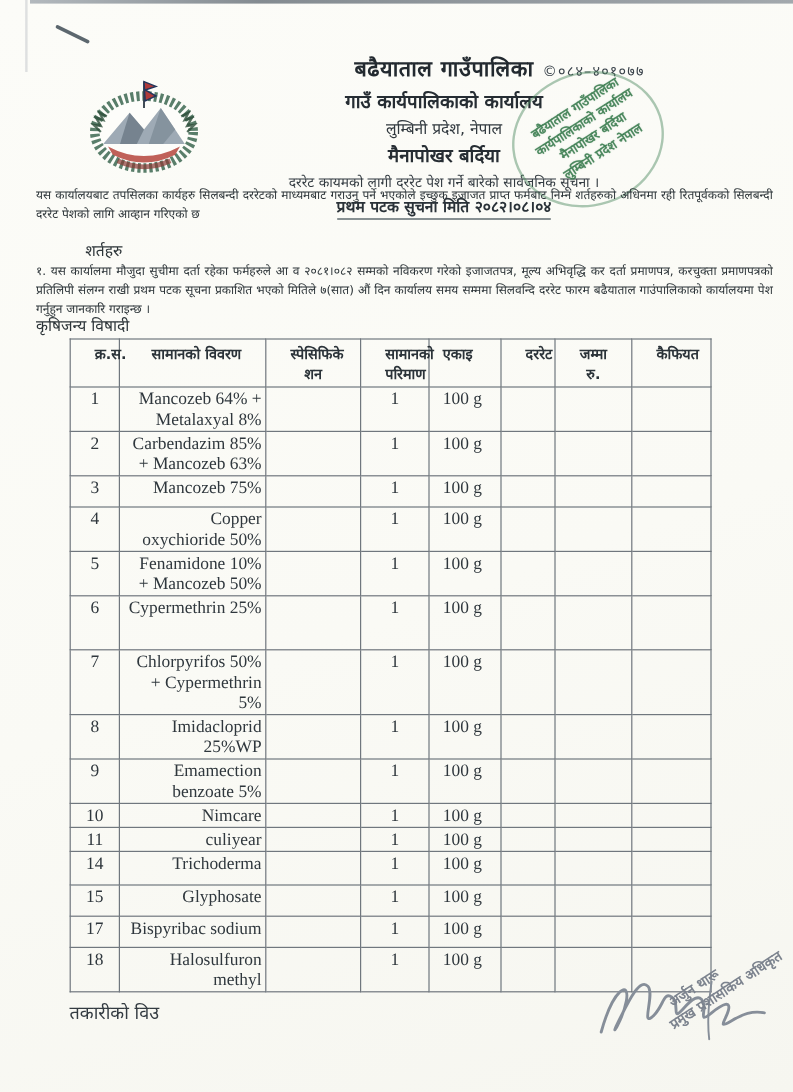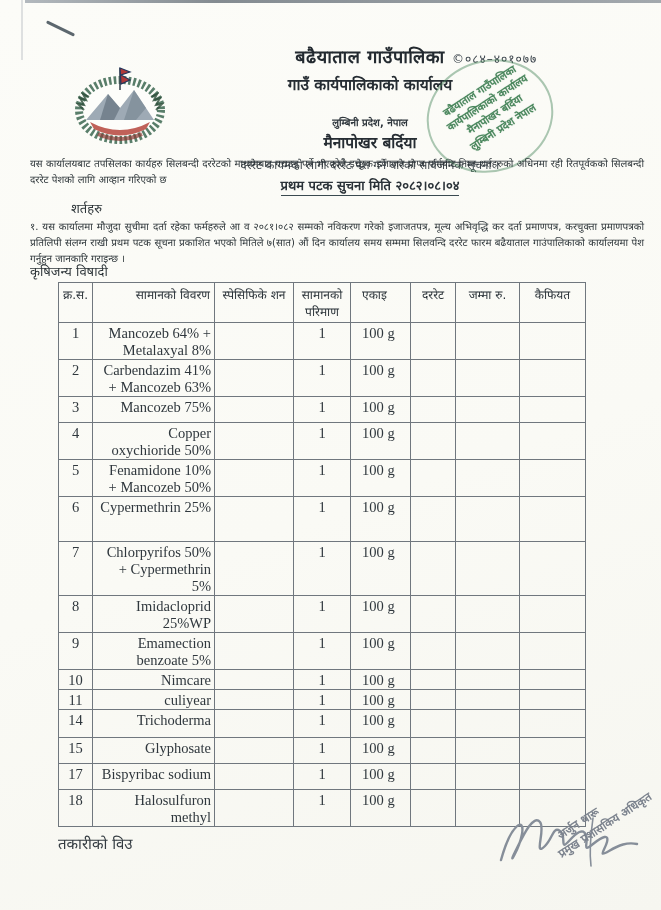--- a/index.html
+++ b/index.html
@@ -18,21 +18,21 @@
   .artifact-leftedge { position:absolute; left:21px; top:0; width:2px; height:60px;
     background:#c9cdd0; opacity:.6; }
 
   
   #emblem { position:absolute; left:64px; top:62px; }
 
   
   #header-block { position:absolute; left:160px; top:44px; width:420px; text-align:center; }
   .h-muni   { font-size:18px; font-weight:bold; color:#232a30; letter-spacing:.5px; }
   .h-office { font-size:15.5px; font-weight:bold; margin-top:5px; color:#262d33; }
-  .h-prov   { font-size:10px; font-weight:bold; margin-top:20px; color:#30383e; }
+  .h-prov   { font-size:13px; font-weight:normal; margin-top:3px; color:#30383e; }
   .h-place  { font-size:15.5px; font-weight:bold; margin-top:2px; color:#262d33; }
   .h-subj   { font-size:11.5px; margin-top:4px; color:#333b41; }
   .h-date   { display:inline-block; font-size:13px; font-weight:bold; margin-top:4px;
               border-bottom:1.5px solid #3a4a50; padding-bottom:1px; color:#2a3238;text-align:right; }
   #phone { position:absolute; left:452px; top:50px; font-size:12px; font-weight:normal;
            color:#39424a; letter-spacing:1px; }
 
   
   #stamp { position:absolute; left:398px; top:54px; width:180px; height:130px; pointer-events:none; }
   #stamp .stamp-ring { position:absolute; left:28px; top:6px; width:128px; height:112px;
@@ -47,22 +47,22 @@
     text-align:justify; color:#2d3539; }
   #para1 { top:156px; }
   #terms-label { position:absolute; left:30px; top:199px; font-size:13px; color:#2d3539;margin-left:41px; }
   #para2 { top:219px; }
   #section-label { position:absolute; left:30px; top:262px; font-size:13px; color:#2d3539; }
 
   
   #items-table { position:absolute; left:58px; top:282px; width:527px;
     border-collapse:collapse; table-layout:fixed; }
   #items-table th, #items-table td { border:1.3px solid #70777e; vertical-align:top; }
-  #items-table th { font-size:12px; font-weight:normal; color:#2b3339;
-    padding:3px 4px 2px; height:36px; vertical-align:top; }
+  #items-table th { font-size:12px; font-weight:bold; color:#2b3339;
+    padding:3px 20px 2px; height:36px; vertical-align:top; }
   #items-table td { font-family:"Liberation Serif","DejaVu Serif",serif;
     font-size:14.5px; color:#2f373d; padding:2px 3px 0; }
   .col-sn { width:34px; text-align:center; }
   .col-item { width:122px; text-align:right; padding-left:7px !important; }
   .col-spec { width:79px; }
   .col-qty { width:57px; text-align:center; }
   .col-unit { width:60px; text-align:left; padding-left:11px !important; }
   .col-rate { width:45px; }
   .col-total { width:64px; }
   .col-remarks { width:66px; }
@@ -146,21 +146,21 @@
           <td class="col-item">Mancozeb 64% + Metalaxyal 8%</td>
           <td class="col-spec"></td>
           <td class="col-qty">1</td>
           <td class="col-unit">100 g</td>
           <td class="col-rate"></td>
           <td class="col-total"></td>
           <td class="col-remarks"></td>
         </tr>
         <tr style="height: 36px;">
           <td class="col-sn">2</td>
-          <td class="col-item">Carbendazim 41% + Mancozeb 63%</td>
+          <td class="col-item">Carbendazim 85% + Mancozeb 63%</td>
           <td class="col-spec"></td>
           <td class="col-qty">1</td>
           <td class="col-unit">100 g</td>
           <td class="col-rate"></td>
           <td class="col-total"></td>
           <td class="col-remarks"></td>
         </tr>
         <tr style="height: 26px;">
           <td class="col-sn">3</td>
           <td class="col-item">Mancozeb 75%</td>

